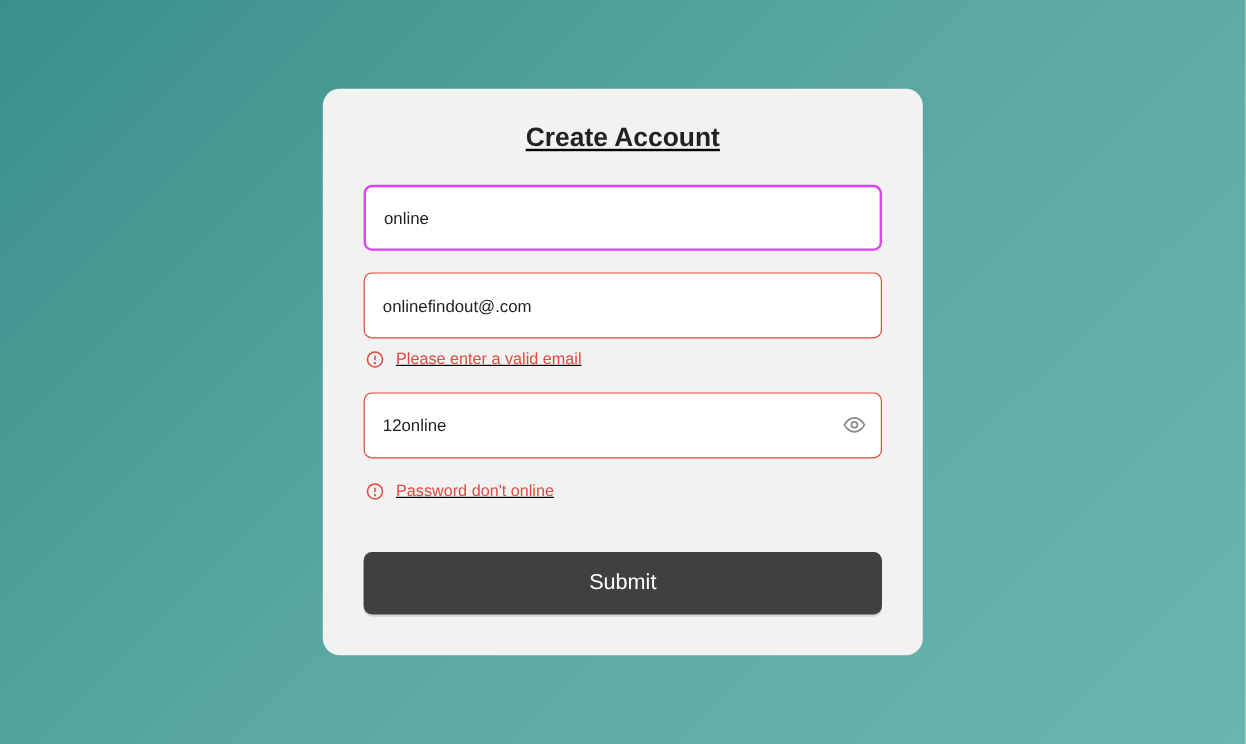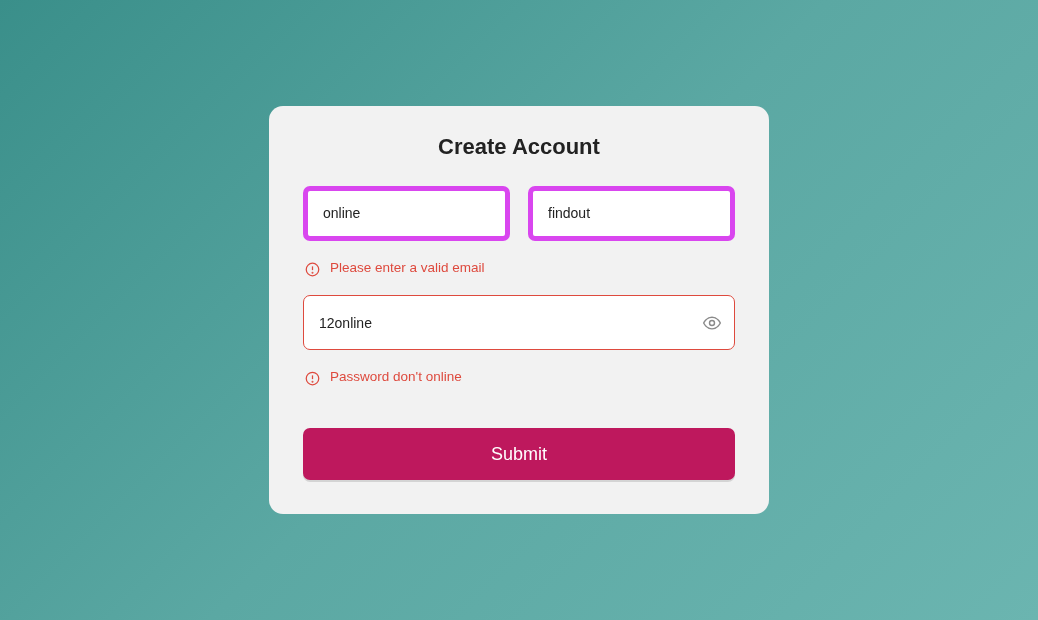--- a/index.html
+++ b/index.html
@@ -15,41 +15,42 @@
       display: flex;
       align-items: center;
       justify-content: center;
       overflow: hidden;
     }
     .card {
       background: #f2f2f2;
       border-radius: 14px;
       width: 500px;
       padding: 28px 34px 34px 34px;
+      text-decoration: underline;
     }
     .title {
       text-align: center;
       font-size: 22px;
       font-weight: bold;
       color: #222;
       margin-bottom: 26px;
     }
     .row {
       display: flex;
       gap: 18px;
       margin-bottom: 18px;
     }
     .field-wrap {
       position: relative;
       flex: 1;
     }
     .input {
       width: 100%;
       height: 55px;
-      border: 5px solid #d946ef;
+      border: 2px solid #d946ef;
       border-radius: 7px;
       padding: 0 15px;
       font-size: 14px;
       color: #222;
       background: #fff;
       outline: none;
     }
     .input.error {
       border: 1px solid #de4a3e;
     }
@@ -67,66 +68,66 @@
       align-items: center;
       justify-content: center;
       cursor: pointer;
       color: #8a8a8a;
     }
     .group {
       margin-bottom: 18px;
     }
     .error-line {
       display: flex;
-      align-items: flex-end;
+      align-items: center;
       gap: 10px;
       margin-top: 8px;
       padding: 0 2px;
     }
     .error-icon {
       flex-shrink: 0;
       width: 15px;
       height: 15px;
       color: #de4a3e;
       margin-top: 1px;
     }
     .error-text {
       font-size: 13.5px;
       color: #de4a3e;
       line-height: 1.35;
     }
     .submit-btn {
       width: 100%;
       height: 52px;
-      background: #be185d;
+      background: #404040;
       color: #fff;
       border: none;
       border-radius: 7px;
       font-size: 18px;
       cursor: pointer;
       margin-top: 24px;
       box-shadow: 0 2px 0 rgba(0,0,0,0.12);
     }
   </style>
 </head>
 <body>
 
 <div class="card">
   <h1 class="title">Create Account</h1>
 
   <div class="row">
     <div class="field-wrap">
       <input class="input" type="text" value="online" style="">
     </div>
-    <div class="field-wrap">
-      <input class="input" type="text" value="findout" style="">
-    </div>
   </div>
 
   <div class="group">
+    <div class="field-wrap">
+      <input class="input error" type="text" value="onlinefindout@.com" style="">
+    </div>
     <div class="error-line">
       <span class="error-icon">
         <svg viewBox="0 0 24 24" fill="none" stroke="currentColor" stroke-width="2">
           <circle cx="12" cy="12" r="10"></circle>
           <line x1="12" y1="7" x2="12" y2="13"></line>
           <circle cx="12" cy="17" r="0.6" fill="currentColor"></circle>
         </svg>
       </span>
       <span class="error-text">Please enter a valid email</span>
     </div>

